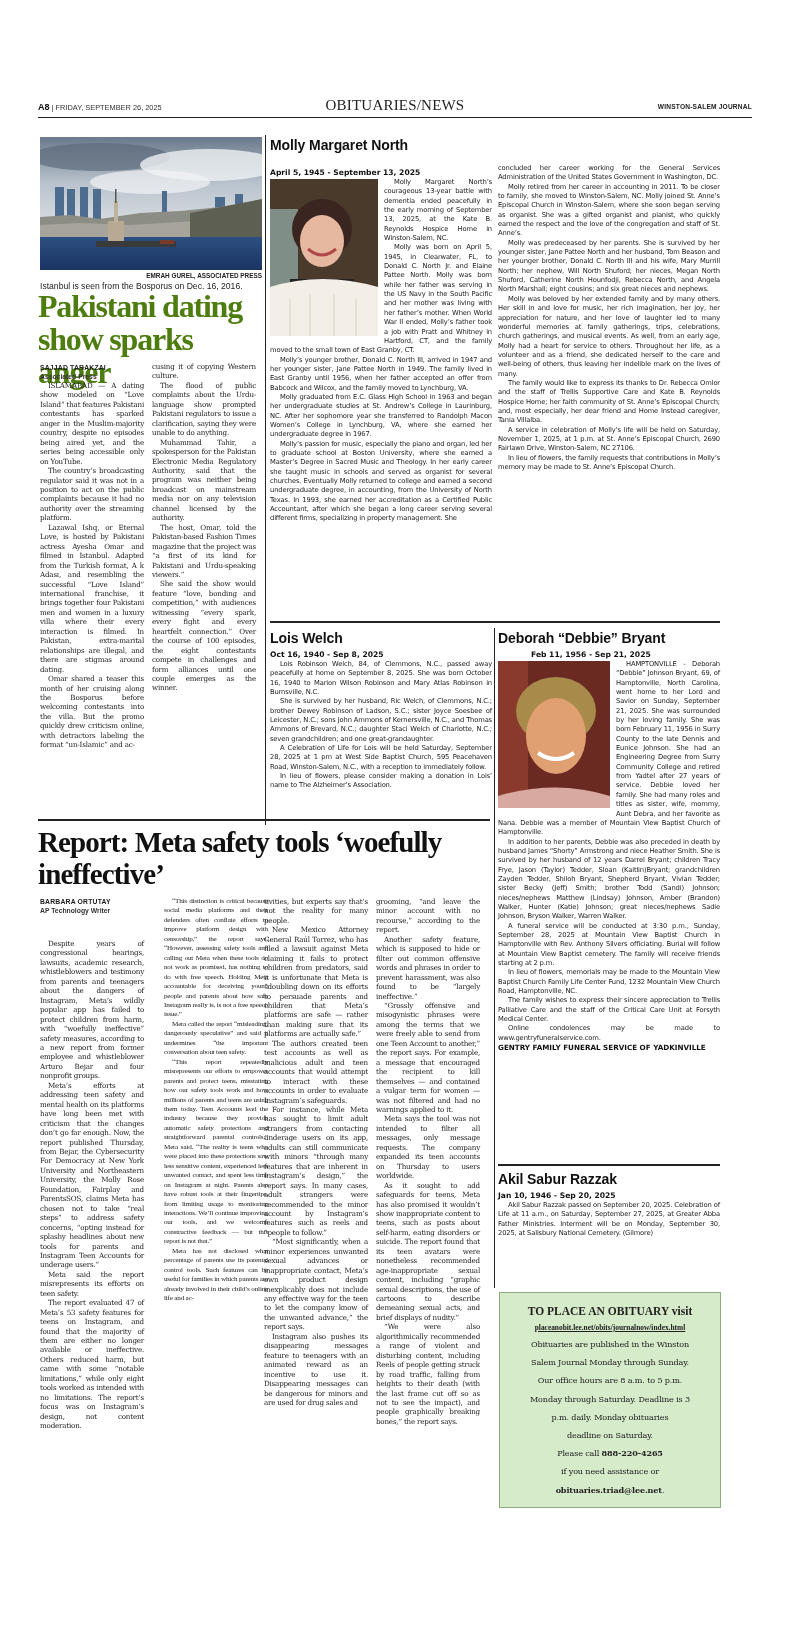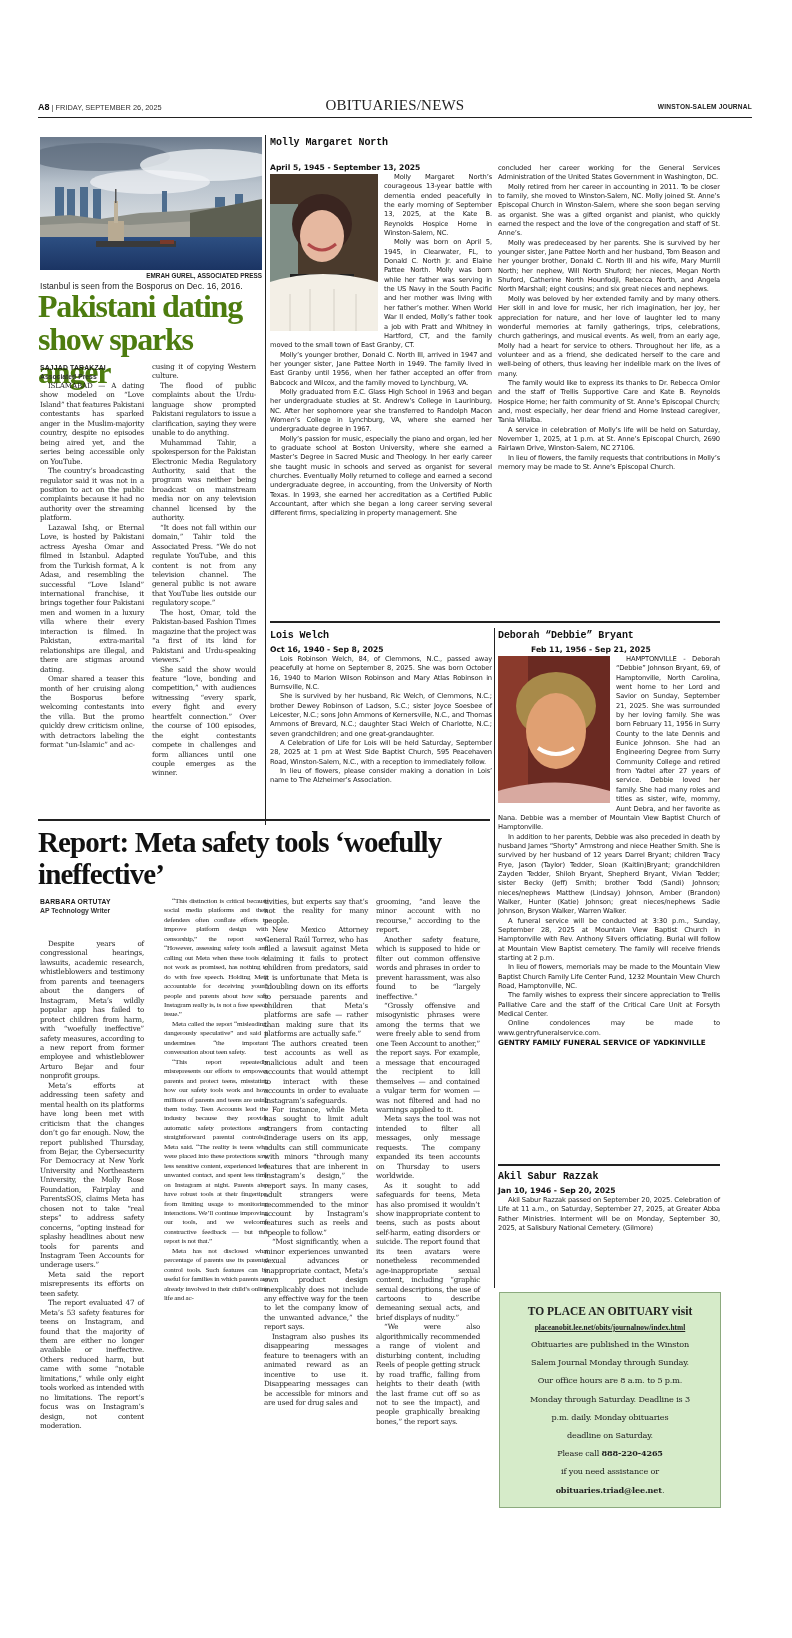--- a/index.html
+++ b/index.html
@@ -26,21 +26,21 @@
   .byline .org { font-weight: bold; color: #333; }
 
   .serifcol { font-family: "DejaVu Serif", serif; font-size: 7.15px; line-height: 9.45px; text-align: justify; hyphens: auto; color: #222; letter-spacing: -0.2px; }
   .serifcol p { margin: 0; text-indent: 8px; }
   .serifcol p.noind { text-indent: 0; }
 
   .sanscol { font-family: "DejaVu Sans", sans-serif; font-size: 6.75px; line-height: 9.35px; text-align: justify; color: #222; letter-spacing: -0.15px; }
   .sanscol p { margin: 0; text-indent: 10px; }
   .sanscol p.noind { text-indent: 0; }
 
-  .obit-name { font-family: Liberation Mono, monospace; font-weight: bold; font-size: 10px; color: #111; letter-spacing: -0.1px; }
+  .obit-name { font-family: Liberation Sans, sans-serif; font-weight: bold; font-size: 14px; color: #111; letter-spacing: -0.1px; }
   .obit-dates { font-family: "DejaVu Sans", sans-serif; font-weight: bold; font-size: 7.6px; color: #111; }
 
   .vrule { position: absolute; width: 1px; background: #222; }
   .hrule { position: absolute; height: 1.5px; background: #222; }
 
   .portrait { float: left; margin: 1px 6px 2px 0; overflow: hidden; }
 
   .headline2 { left: 38px; top: 826px; width: 714px; font-family: "Liberation Serif", serif; font-weight: bold; font-size: 29px; line-height: 32px; letter-spacing: -0.9px; color: #111; }
 
   .promo { left: 499px; top: 1292px; width: 222px; height: 216px; background: #d6ebc9; border: 1px solid #8caa7e; box-sizing: border-box; text-align: center; font-family: "DejaVu Serif", serif; color: #222; }
@@ -112,21 +112,20 @@
 <div class="abs serifcol" style="left:40px; top:381px; width:104px;">
   <p>ISLAMABAD — A dating show modeled on “Love Island” that features Pakistani contestants has sparked anger in the Muslim-majority country, despite no episodes being aired yet, and the series being accessible only on YouTube.</p>
   <p>The country’s broadcasting regulator said it was not in a position to act on the public complaints because it had no authority over the streaming platform.</p>
   <p>Lazawal Ishq, or Eternal Love, is hosted by Pakistani actress Ayesha Omar and filmed in Istanbul. Adapted from the Turkish format, A k Adası, and resembling the successful “Love Island” international franchise, it brings together four Pakistani men and women in a luxury villa where their every interaction is filmed. In Pakistan, extra-marital relationships are illegal, and there are stigmas around dating.</p>
   <p>Omar shared a teaser this month of her cruising along the Bosporus before welcoming contestants into the villa. But the promo quickly drew criticism online, with detractors labeling the format “un-Islamic” and ac-</p>
 </div>
 <div class="abs serifcol" style="left:152px; top:362px; width:104px;">
   <p class="noind">cusing it of copying Western culture.</p>
   <p>The flood of public complaints about the Urdu-language show prompted Pakistani regulators to issue a clarification, saying they were unable to do anything.</p>
   <p>Muhammad Tahir, a spokesperson for the Pakistan Electronic Media Regulatory Authority, said that the program was neither being broadcast on mainstream media nor on any television channel licensed by the authority.</p>
-  <p>“It does not fall within our domain,” Tahir told the Associated Press. “We do not regulate YouTube, and this content is not from any television channel. The general public is not aware that YouTube lies outside our regulatory scope.”</p>
   <p>The host, Omar, told the Pakistan-based Fashion Times magazine that the project was “a first of its kind for Pakistani and Urdu-speaking viewers.”</p>
   <p>She said the show would feature “love, bonding and competition,” with audiences witnessing “every spark, every fight and every heartfelt connection.” Over the course of 100 episodes, the eight contestants compete in challenges and form alliances until one couple emerges as the winner.</p>
 </div>
 
 <div class="vrule" style="left:265px; top:135px; height:690px;"></div>
 
 <div class="abs" style="left:270px; top:137px; width:222px;">
   <div class="obit-name">Molly Margaret North</div>
   <div class="obit-dates" style="margin-top:15px;">April 5, 1945 - September 13, 2025</div>
   <div class="sanscol" style="margin-top:1px;">
@@ -227,21 +226,21 @@
   <p>Meta called the report “misleading, dangerously speculative” and said it undermines “the important conversation about teen safety.</p>
   <p>“This report repeatedly misrepresents our efforts to empower parents and protect teens, misstating how our safety tools work and how millions of parents and teens are using them today. Teen Accounts lead the industry because they provide automatic safety protections and straightforward parental controls,” Meta said. “The reality is teens who were placed into these protections saw less sensitive content, experienced less unwanted contact, and spent less time on Instagram at night. Parents also have robust tools at their fingertips, from limiting usage to monitoring interactions. We’ll continue improving our tools, and we welcome constructive feedback — but this report is not that.”</p>
   <p>Meta has not disclosed what percentage of parents use its parental control tools. Such features can be useful for families in which parents are already involved in their child’s online life and ac-</p>
 </div>
 <div class="abs serifcol" style="left:264px; top:897px; width:104px;">
   <p class="noind">tivities, but experts say that’s not the reality for many people.</p>
   <p>New Mexico Attorney General Raúl Torrez, who has filed a lawsuit against Meta claiming it fails to protect children from predators, said it is unfortunate that Meta is “doubling down on its efforts to persuade parents and children that Meta’s platforms are safe — rather than making sure that its platforms are actually safe.”</p>
   <p>The authors created teen test accounts as well as malicious adult and teen accounts that would attempt to interact with these accounts in order to evaluate Instagram’s safeguards.</p>
   <p>For instance, while Meta has sought to limit adult strangers from contacting underage users on its app, adults can still communicate with minors “through many features that are inherent in Instagram’s design,” the report says. In many cases, adult strangers were recommended to the minor account by Instagram’s features such as reels and “people to follow.”</p>
   <p>“Most significantly, when a minor experiences unwanted sexual advances or inappropriate contact, Meta’s own product design inexplicably does not include any effective way for the teen to let the company know of the unwanted advance,” the report says.</p>
-  <p>Instagram also pushes its disappearing messages feature to teenagers with an animated reward as an incentive to use it. Disappearing messages can be accessible for minors and are used for drug sales and</p>
+  <p>Instagram also pushes its disappearing messages feature to teenagers with an animated reward as an incentive to use it. Disappearing messages can be dangerous for minors and are used for drug sales and</p>
 </div>
 <div class="abs serifcol" style="left:376px; top:897px; width:104px;">
   <p class="noind">grooming, “and leave the minor account with no recourse,” according to the report.</p>
   <p>Another safety feature, which is supposed to hide or filter out common offensive words and phrases in order to prevent harassment, was also found to be “largely ineffective.”</p>
   <p>“Grossly offensive and misogynistic phrases were among the terms that we were freely able to send from one Teen Account to another,” the report says. For example, a message that encouraged the recipient to kill themselves — and contained a vulgar term for women — was not filtered and had no warnings applied to it.</p>
   <p>Meta says the tool was not intended to filter all messages, only message requests. The company expanded its teen accounts on Thursday to users worldwide.</p>
   <p>As it sought to add safeguards for teens, Meta has also promised it wouldn’t show inappropriate content to teens, such as posts about self-harm, eating disorders or suicide. The report found that its teen avatars were nonetheless recommended age-inappropriate sexual content, including “graphic sexual descriptions, the use of cartoons to describe demeaning sexual acts, and brief displays of nudity.”</p>
   <p>“We were also algorithmically recommended a range of violent and disturbing content, including Reels of people getting struck by road traffic, falling from heights to their death (with the last frame cut off so as not to see the impact), and people graphically breaking bones,” the report says.</p>
 </div>
 

